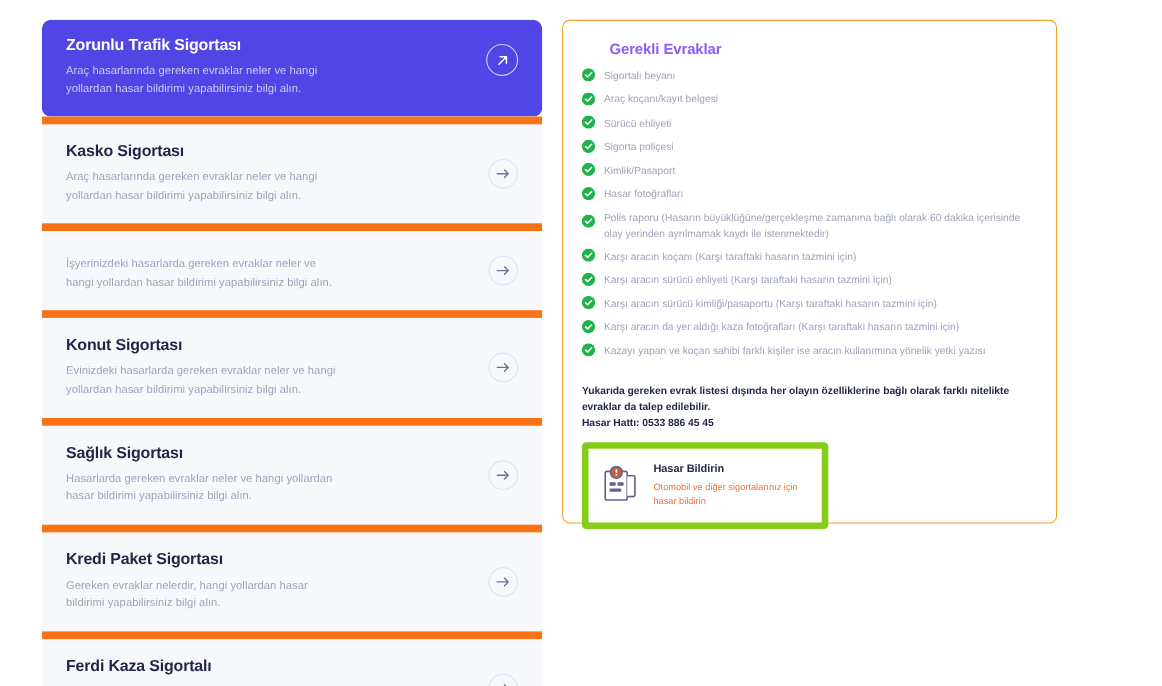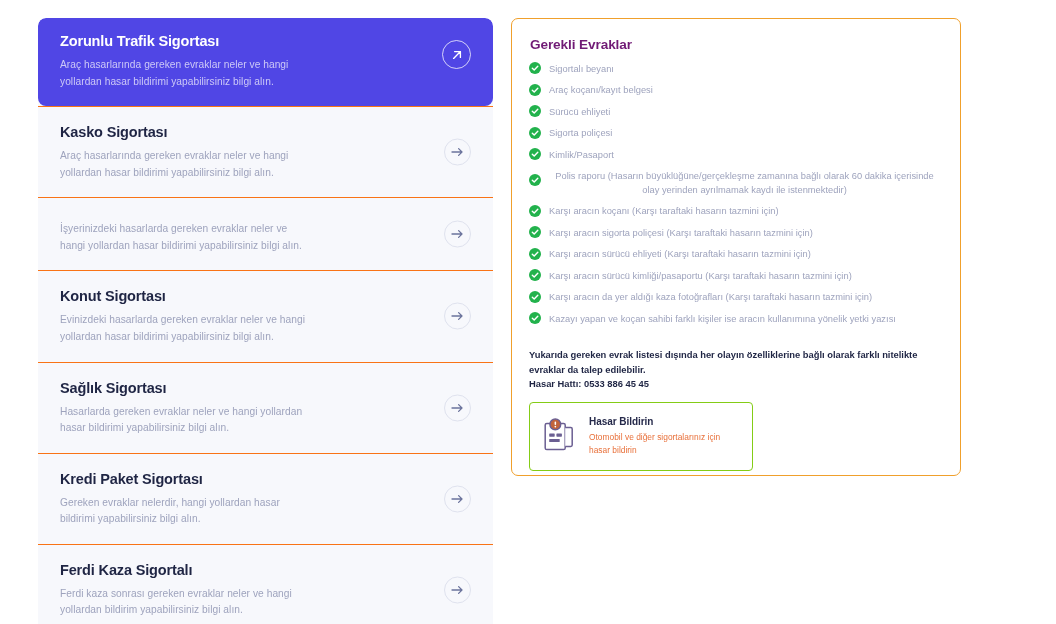--- a/index.html
+++ b/index.html
@@ -27,21 +27,21 @@
     top: 18px;
     width: 455px;
     background: #f7f8fc;
     border-radius: 8px;
     overflow: hidden;
   }
 
   .acc-item {
     position: relative;
     padding: 16px 64px 16px 22px;
-    border-top: 1px solid #f97316;
+    border-top: 7px solid #f97316;
     background: #f7f8fc;
   }
   .acc-item:first-child { border-top: none; }
 
   .acc-item.active {
     background: #5046e5;
     border-top: none;
     border-radius: 8px;
     padding-top: 14px;
     padding-bottom: 16px;
@@ -99,34 +99,34 @@
     height: 458px;
     background: #ffffff;
     border: 1.4px solid #f0a02c;
     border-radius: 7px;
     padding: 18px 20px 16px 17px;
   }
 
   .docs-title {
     font-size: 13.6px;
     font-weight: 700;
-    color: #701a75;
+    color: #8b5cf6;
     letter-spacing: -0.1px;
     margin-bottom: 9px;
     padding-left: 1px;
+    margin-left: 24px;
   }
 
   .docs-list { list-style: none; }
 
   .doc-row {
     display: flex;
     align-items: flex-start;
     margin-bottom: 6.5px;
     min-height: 15px;
-    text-align: center;
   }
 
   .doc-check {
     flex: 0 0 auto;
     width: 12px;
     height: 12px;
     margin-right: 8px;
     margin-top: 1px;
     position: relative;
   }
@@ -155,21 +155,21 @@
     font-size: 9.4px;
     font-weight: 700;
     color: #1f2544;
     letter-spacing: -0.02px;
   }
 
   
   .claim-card {
     margin-top: 13px;
     width: 224px;
-    border: 1px solid #84cc16;
+    border: 6px solid #84cc16;
     border-radius: 4px;
     background: #ffffff;
     padding: 13px 12px 13px 14px;
     display: flex;
     align-items: flex-start;
     cursor: pointer;
   }
   .claim-icon {
     flex: 0 0 auto;
     width: 33px;
@@ -305,46 +305,46 @@
         </li>
         <li class="doc-row">
           <span class="doc-check">
             <svg width="12" height="12" viewBox="0 0 12 12" fill="none">
               <circle cx="6" cy="6" r="6" fill="#22b24c"></circle>
               <path d="M3.3 6.2L5.2 8l3.6-3.8" stroke="#ffffff" stroke-width="1.4" stroke-linecap="round" stroke-linejoin="round"></path>
             </svg>
           </span>
           <span class="doc-text">Kimlik/Pasaport</span>
         </li>
+        <li class="doc-row">
+          <span class="doc-check">
+            <svg width="12" height="12" viewBox="0 0 12 12" fill="none">
+              <circle cx="6" cy="6" r="6" fill="#22b24c"></circle>
+              <path d="M3.3 6.2L5.2 8l3.6-3.8" stroke="#ffffff" stroke-width="1.4" stroke-linecap="round" stroke-linejoin="round"></path>
+            </svg>
+          </span>
+          <span class="doc-text">Hasar fotoğrafları</span>
+        </li>
         <li class="doc-row multiline">
           <span class="doc-check">
             <svg width="12" height="12" viewBox="0 0 12 12" fill="none">
               <circle cx="6" cy="6" r="6" fill="#22b24c"></circle>
               <path d="M3.3 6.2L5.2 8l3.6-3.8" stroke="#ffffff" stroke-width="1.4" stroke-linecap="round" stroke-linejoin="round"></path>
             </svg>
           </span>
           <span class="doc-text">Polis raporu (Hasarın büyüklüğüne/gerçekleşme zamanına bağlı olarak 60 dakika içerisinde olay yerinden ayrılmamak kaydı ile istenmektedir)</span>
         </li>
         <li class="doc-row">
           <span class="doc-check">
             <svg width="12" height="12" viewBox="0 0 12 12" fill="none">
               <circle cx="6" cy="6" r="6" fill="#22b24c"></circle>
               <path d="M3.3 6.2L5.2 8l3.6-3.8" stroke="#ffffff" stroke-width="1.4" stroke-linecap="round" stroke-linejoin="round"></path>
             </svg>
           </span>
           <span class="doc-text">Karşı aracın koçanı (Karşı taraftaki hasarın tazmini için)</span>
-        </li>
-        <li class="doc-row">
-          <span class="doc-check">
-            <svg width="12" height="12" viewBox="0 0 12 12" fill="none">
-              <circle cx="6" cy="6" r="6" fill="#22b24c"></circle>
-              <path d="M3.3 6.2L5.2 8l3.6-3.8" stroke="#ffffff" stroke-width="1.4" stroke-linecap="round" stroke-linejoin="round"></path>
-            </svg>
-          </span>
-          <span class="doc-text">Karşı aracın sigorta poliçesi (Karşı taraftaki hasarın tazmini için)</span>
         </li>
         <li class="doc-row">
           <span class="doc-check">
             <svg width="12" height="12" viewBox="0 0 12 12" fill="none">
               <circle cx="6" cy="6" r="6" fill="#22b24c"></circle>
               <path d="M3.3 6.2L5.2 8l3.6-3.8" stroke="#ffffff" stroke-width="1.4" stroke-linecap="round" stroke-linejoin="round"></path>
             </svg>
           </span>
           <span class="doc-text">Karşı aracın sürücü ehliyeti (Karşı taraftaki hasarın tazmini için)</span>
         </li>

